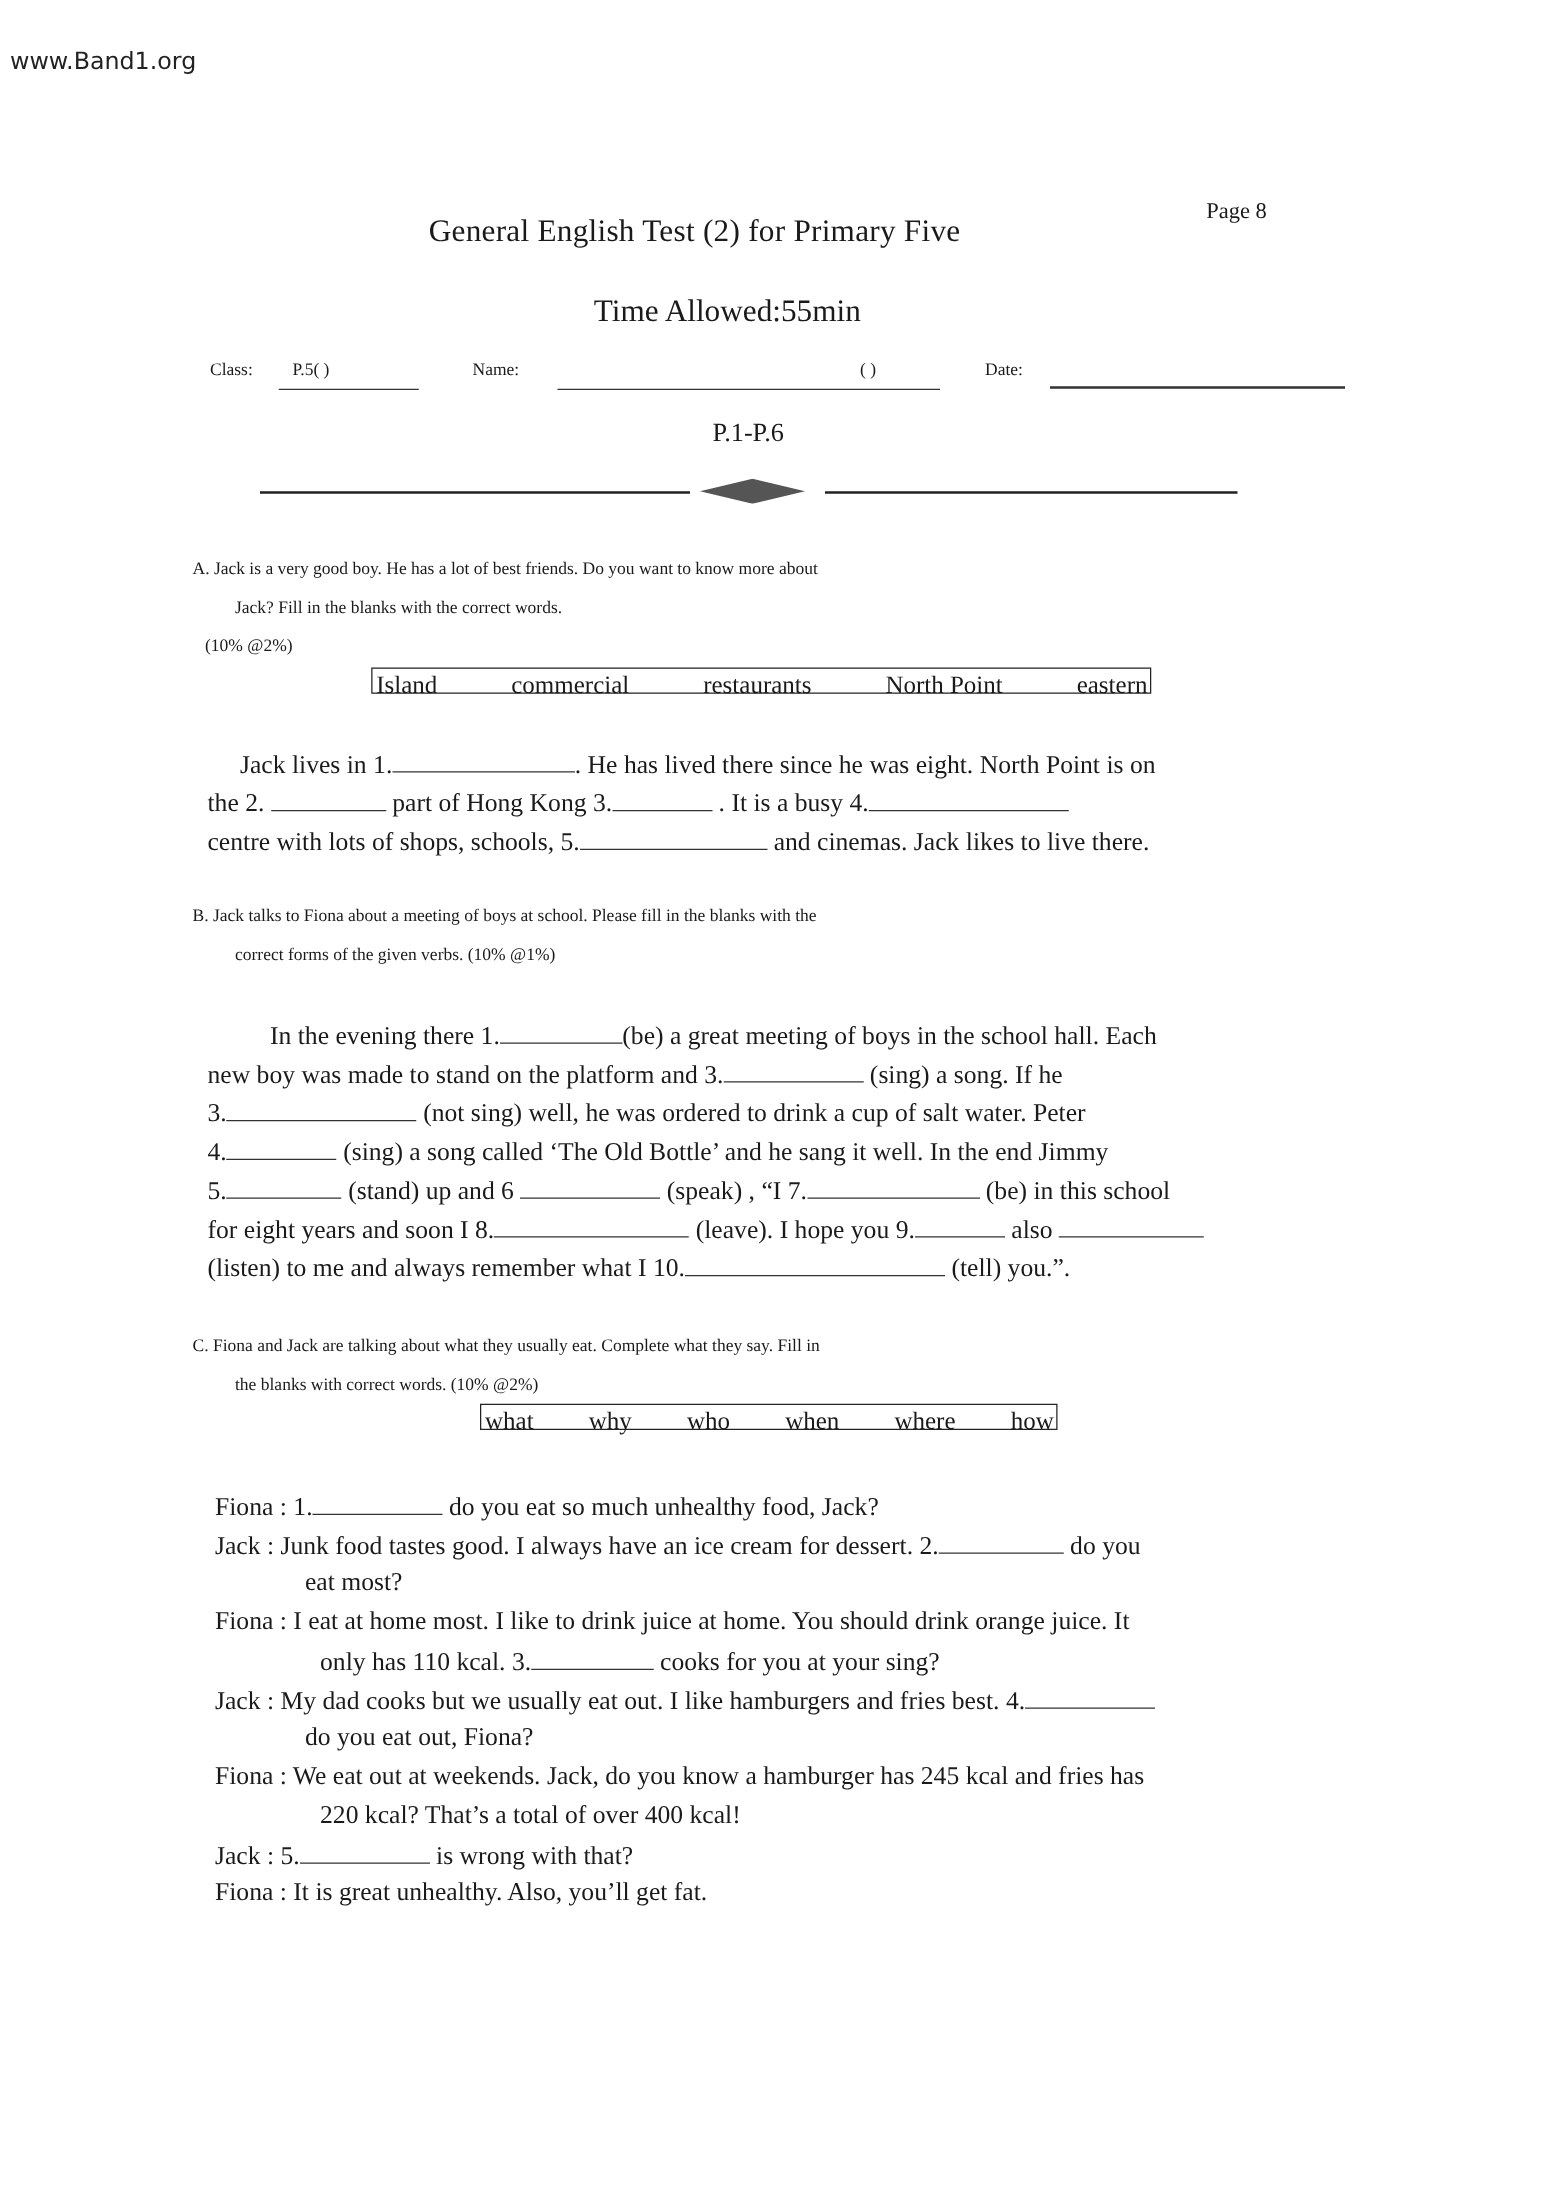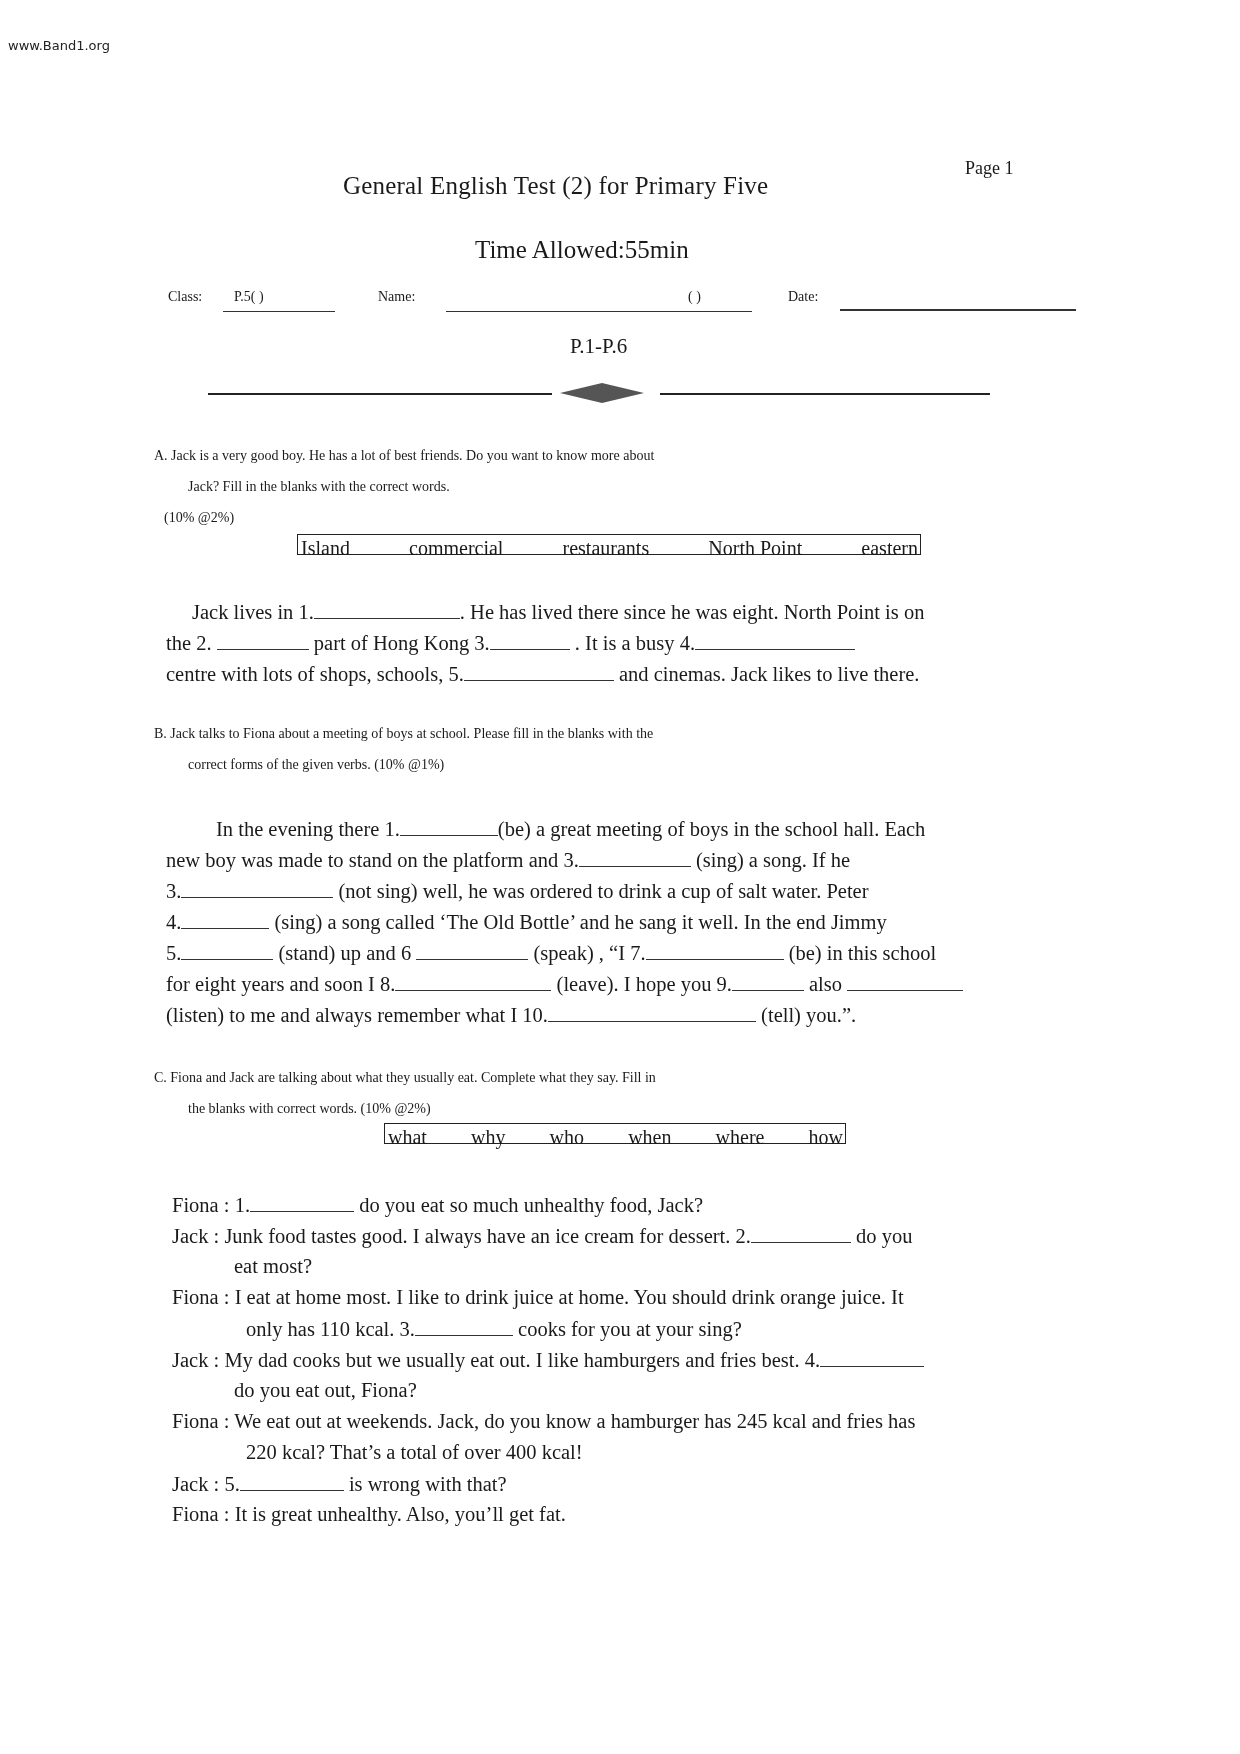--- a/index.html
+++ b/index.html
@@ -1,44 +1,44 @@
 <!DOCTYPE html>
 <html><head>
 <meta charset="utf-8">
 <style>
   html, body { margin: 0; padding: 0; background: #ffffff; }
   body { width: 1240px; height: 1754px; position: relative; overflow: hidden;
          font-family: "Liberation Serif", "DejaVu Serif", serif; color: #1a1a1a; }
   .watermark { position: absolute; left: 8px; top: 38px;
                font-family: "DejaVu Sans", "Liberation Sans", sans-serif;
-               font-size: 13px; color: #222; }
+               font-size: 19px; color: #222; }
   .page-no { position: absolute; left: 965px; top: 158px; font-size: 18px; }
   .title { position: absolute; left: 343px; top: 172px; font-size: 25px; letter-spacing: 0.2px; }
   .time { position: absolute; left: 475px; top: 236px; font-size: 25px; }
   .info-row { position: absolute; top: 289px; left: 168px; font-size: 14px; width: 920px; height: 30px; }
   .info-row span { position: absolute; }
   .uline { position: absolute; border-bottom: 1.5px solid #333; }
   .pages { position: absolute; left: 570px; top: 334px; font-size: 21px; }
   .divider-line { position: absolute; top: 393px; height: 2px; background: #222; }
   .diamond { position: absolute; left: 560px; top: 383px; width: 84px; height: 20px; }
   .section { position: absolute; left: 154px; font-size: 14px; line-height: 31px; }
   .indent { padding-left: 34px; }
   .para { position: absolute; left: 166px; font-size: 20.5px; line-height: 31px; width: 900px; }
   .word-box { position: absolute; border: 1.5px solid #222; font-size: 20px; height: 21px; line-height: 26px;
               display: flex; justify-content: space-between; padding: 0 2px 0 3px; box-sizing: border-box; }
   .blank { display: inline-block; border-bottom: 1.3px solid #333; height: 18px; vertical-align: baseline; }
   .dialog-line { position: absolute; left: 172px; font-size: 20.5px; white-space: nowrap; }
-  .dialog-cont { position: absolute; font-size: 20.5px; white-space: nowrap; }
+  .dialog-cont { position: absolute; font-size: 20.5px; white-space: nowrap; margin-left: 10px; }
 </style>
 </head>
 <body>
 
 <div class="watermark">www.Band1.org</div>
 
-<div class="page-no">Page 1</div>
+<div class="page-no">Page 8</div>
 <div class="title">General English Test (2) for Primary Five</div>
 <div class="time">Time Allowed:55min</div>
 
 <div class="info-row">
   <span style="left:0;">Class:</span>
   <span style="left:66px;">P.5(      )</span>
   <div class="uline" style="left:55px; top:22px; width:112px;"></div>
   <span style="left:210px;">Name:</span>
   <div class="uline" style="left:278px; top:22px; width:306px;"></div>
   <span style="left:520px;">(      )</span>

